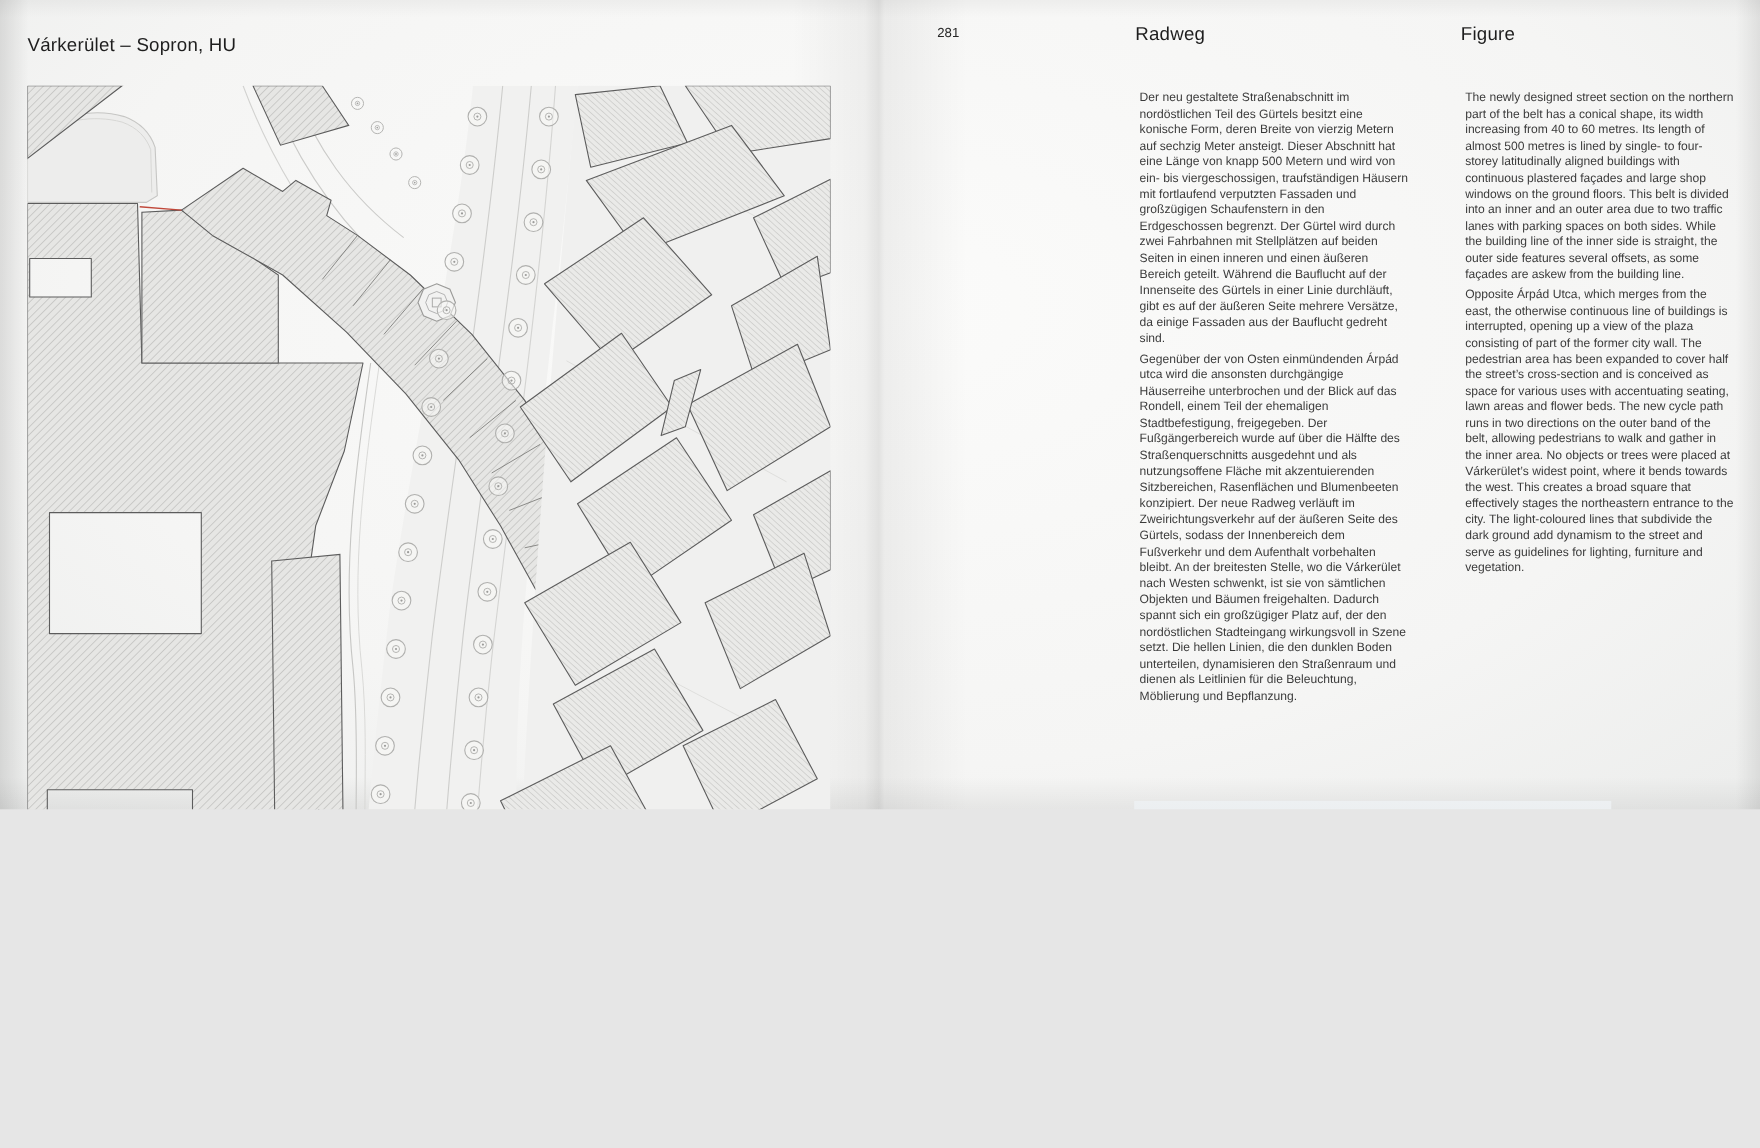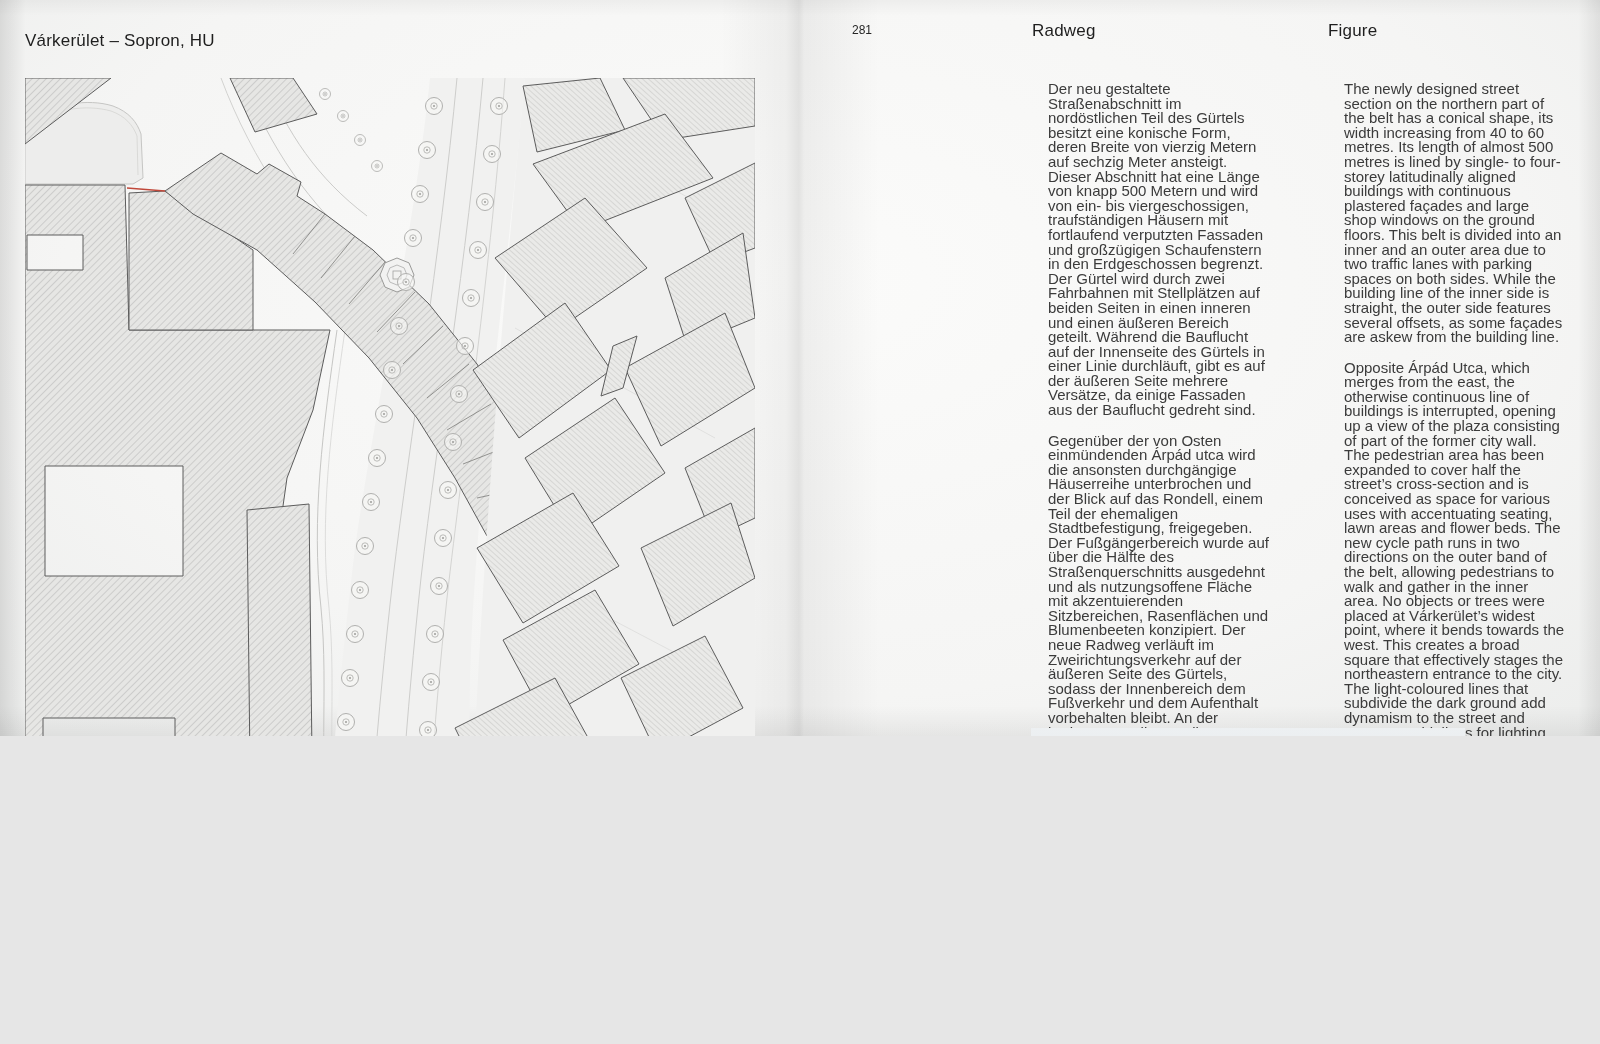--- a/index.html
+++ b/index.html
@@ -16,21 +16,21 @@
   }
   .page-title{position:absolute;left:25px;top:20px;font-size:17px;font-weight:400;color:#1e1e1e;letter-spacing:.2px;}
   .page-number{position:absolute;left:852px;top:23px;font-size:12px;color:#262626;}
   .site-plan{position:absolute;left:25px;top:78px;width:730px;height:885px;}
   .scale-label{position:absolute;left:25px;top:974px;font-size:14px;color:#4c4c4c;letter-spacing:.4px;}
   .col{position:absolute;top:21px;width:253px;}
   .col-de{left:1032px;}
   .col-en{left:1328px;}
   .col h2{margin:0;font-size:17px;font-weight:400;color:#1e1e1e;letter-spacing:.2px;line-height:20px;}
   .col .body{margin-top:41px;}
-  .col p{margin:16px;font-size:15px;line-height:14.6px;color:#3b3b3b;hyphens:auto;-webkit-hyphens:auto;}
+  .col p{margin:4px;font-size:11px;line-height:14.6px;color:#3b3b3b;hyphens:auto;-webkit-hyphens:auto;}
   .photo{position:absolute;left:1031px;top:728px;width:434px;height:242px;display:block;}
   .scrollbar-thumb{position:absolute;left:1588px;top:743px;width:10px;height:142px;background:#b6b6b6;border-radius:2px;box-shadow:inset 0 0 0 1px rgba(0,0,0,.07);}
 </style>
 </head>
 <body>
 
 <div class="spread">
 
   <h1 class="page-title">Várkerület – Sopron, HU</h1>
   <div class="page-number">281</div>

